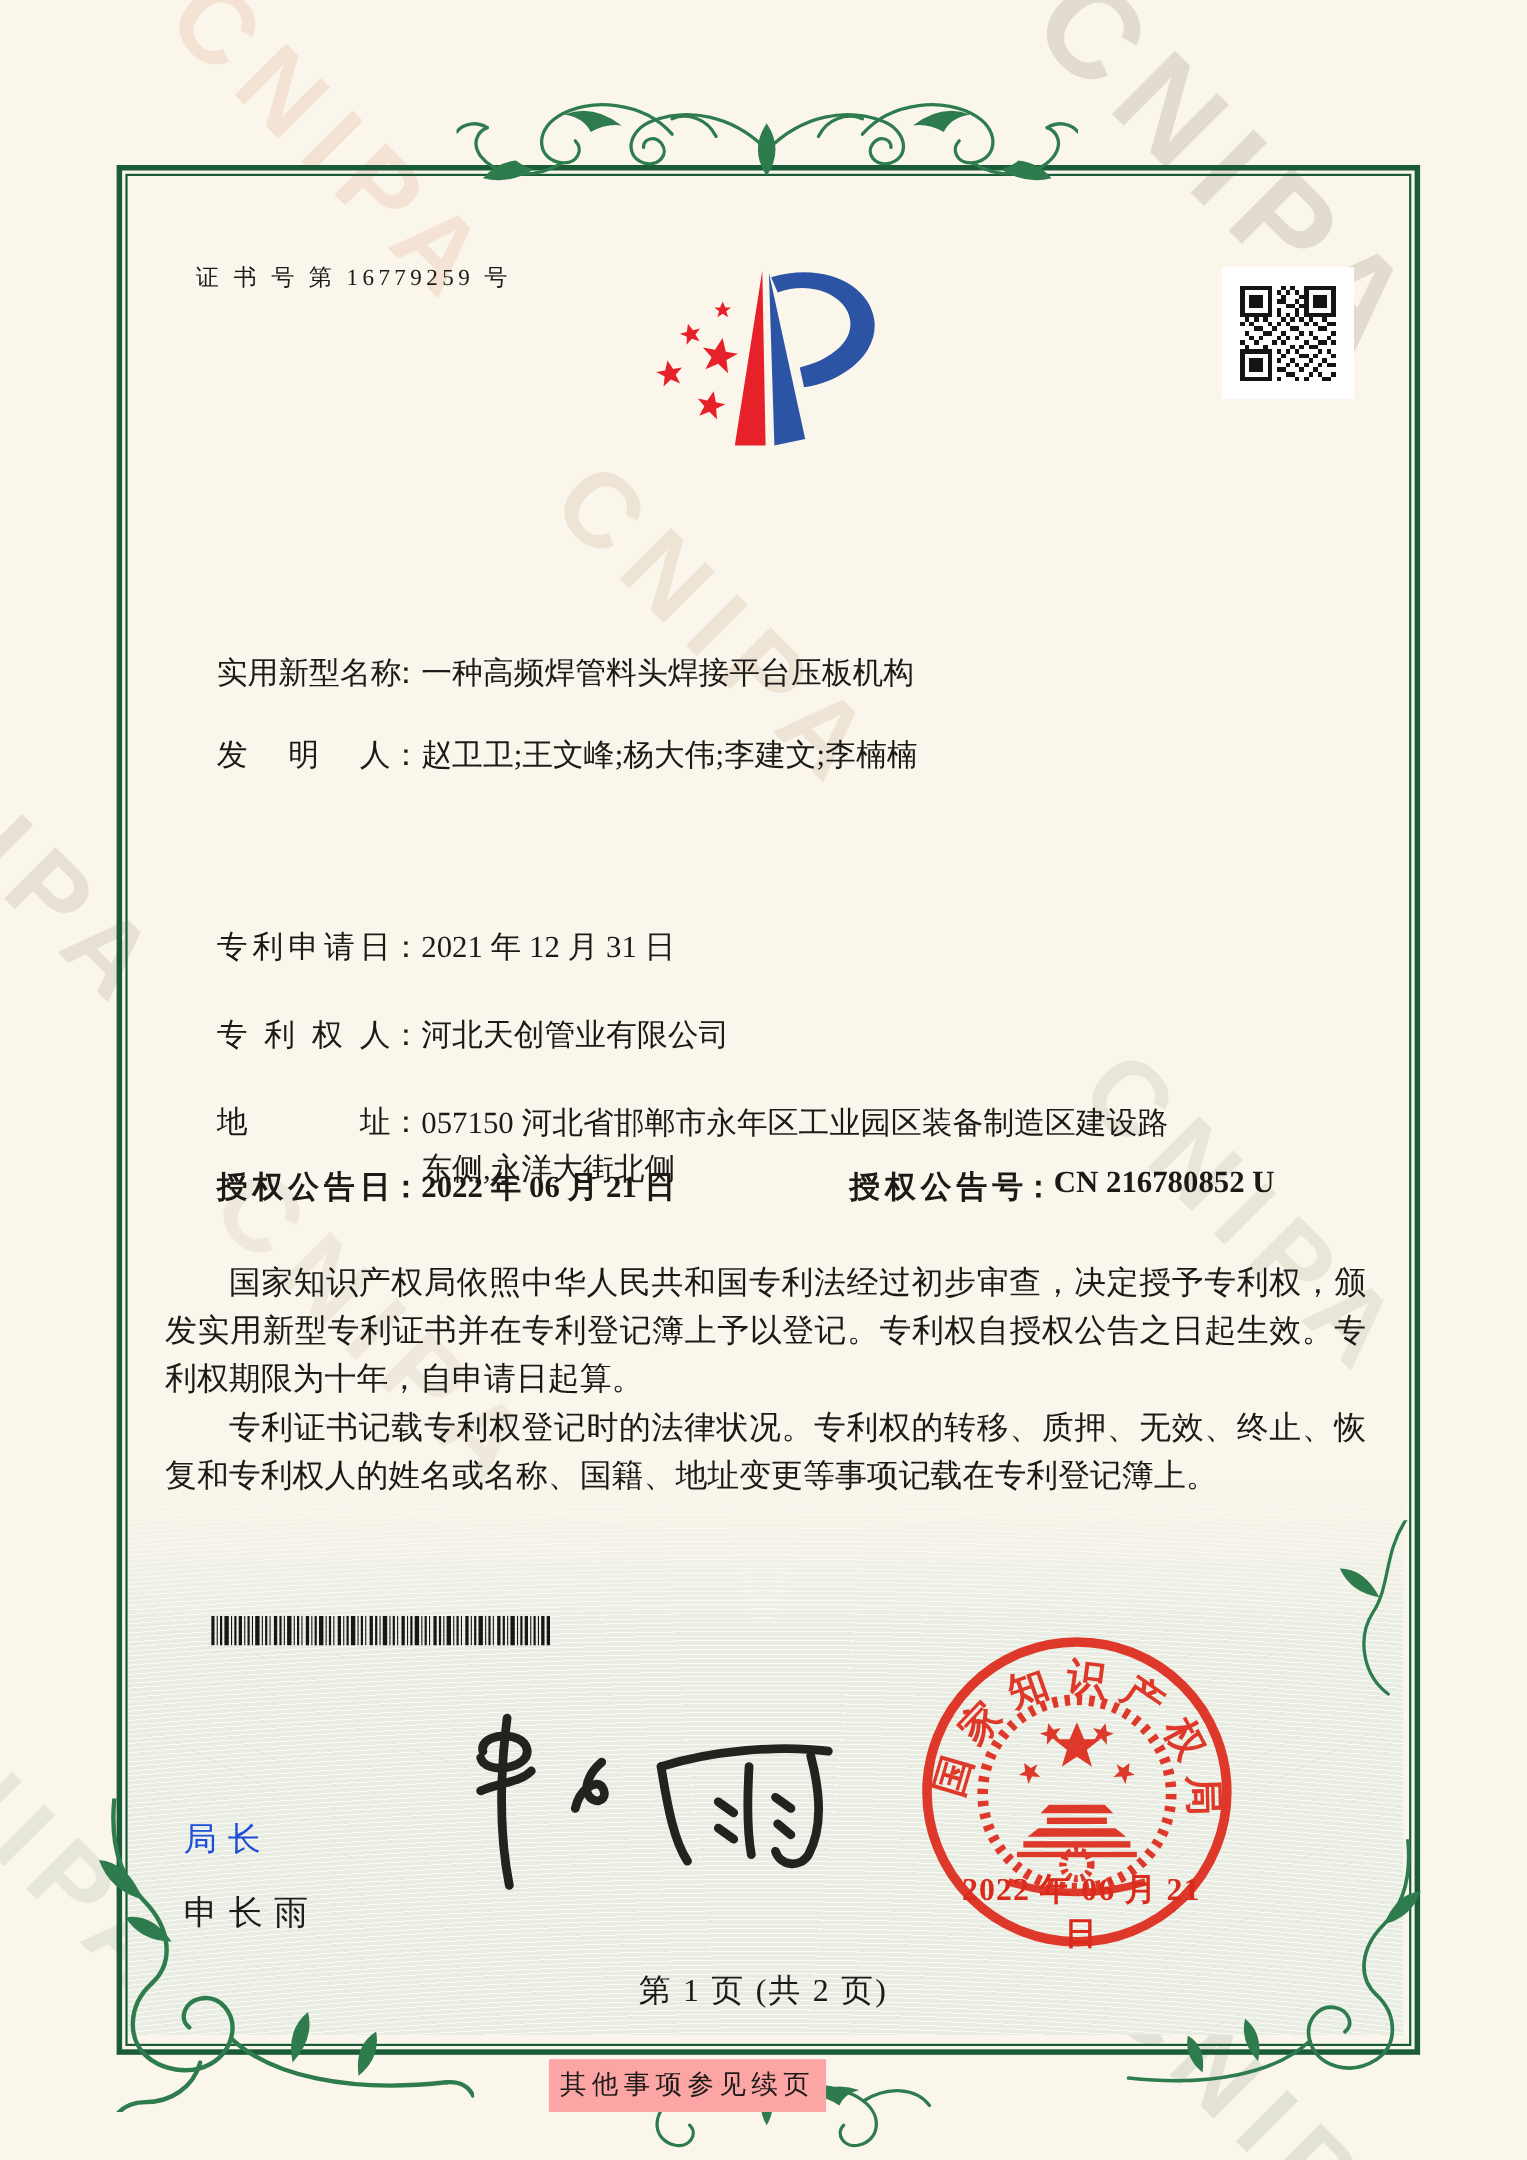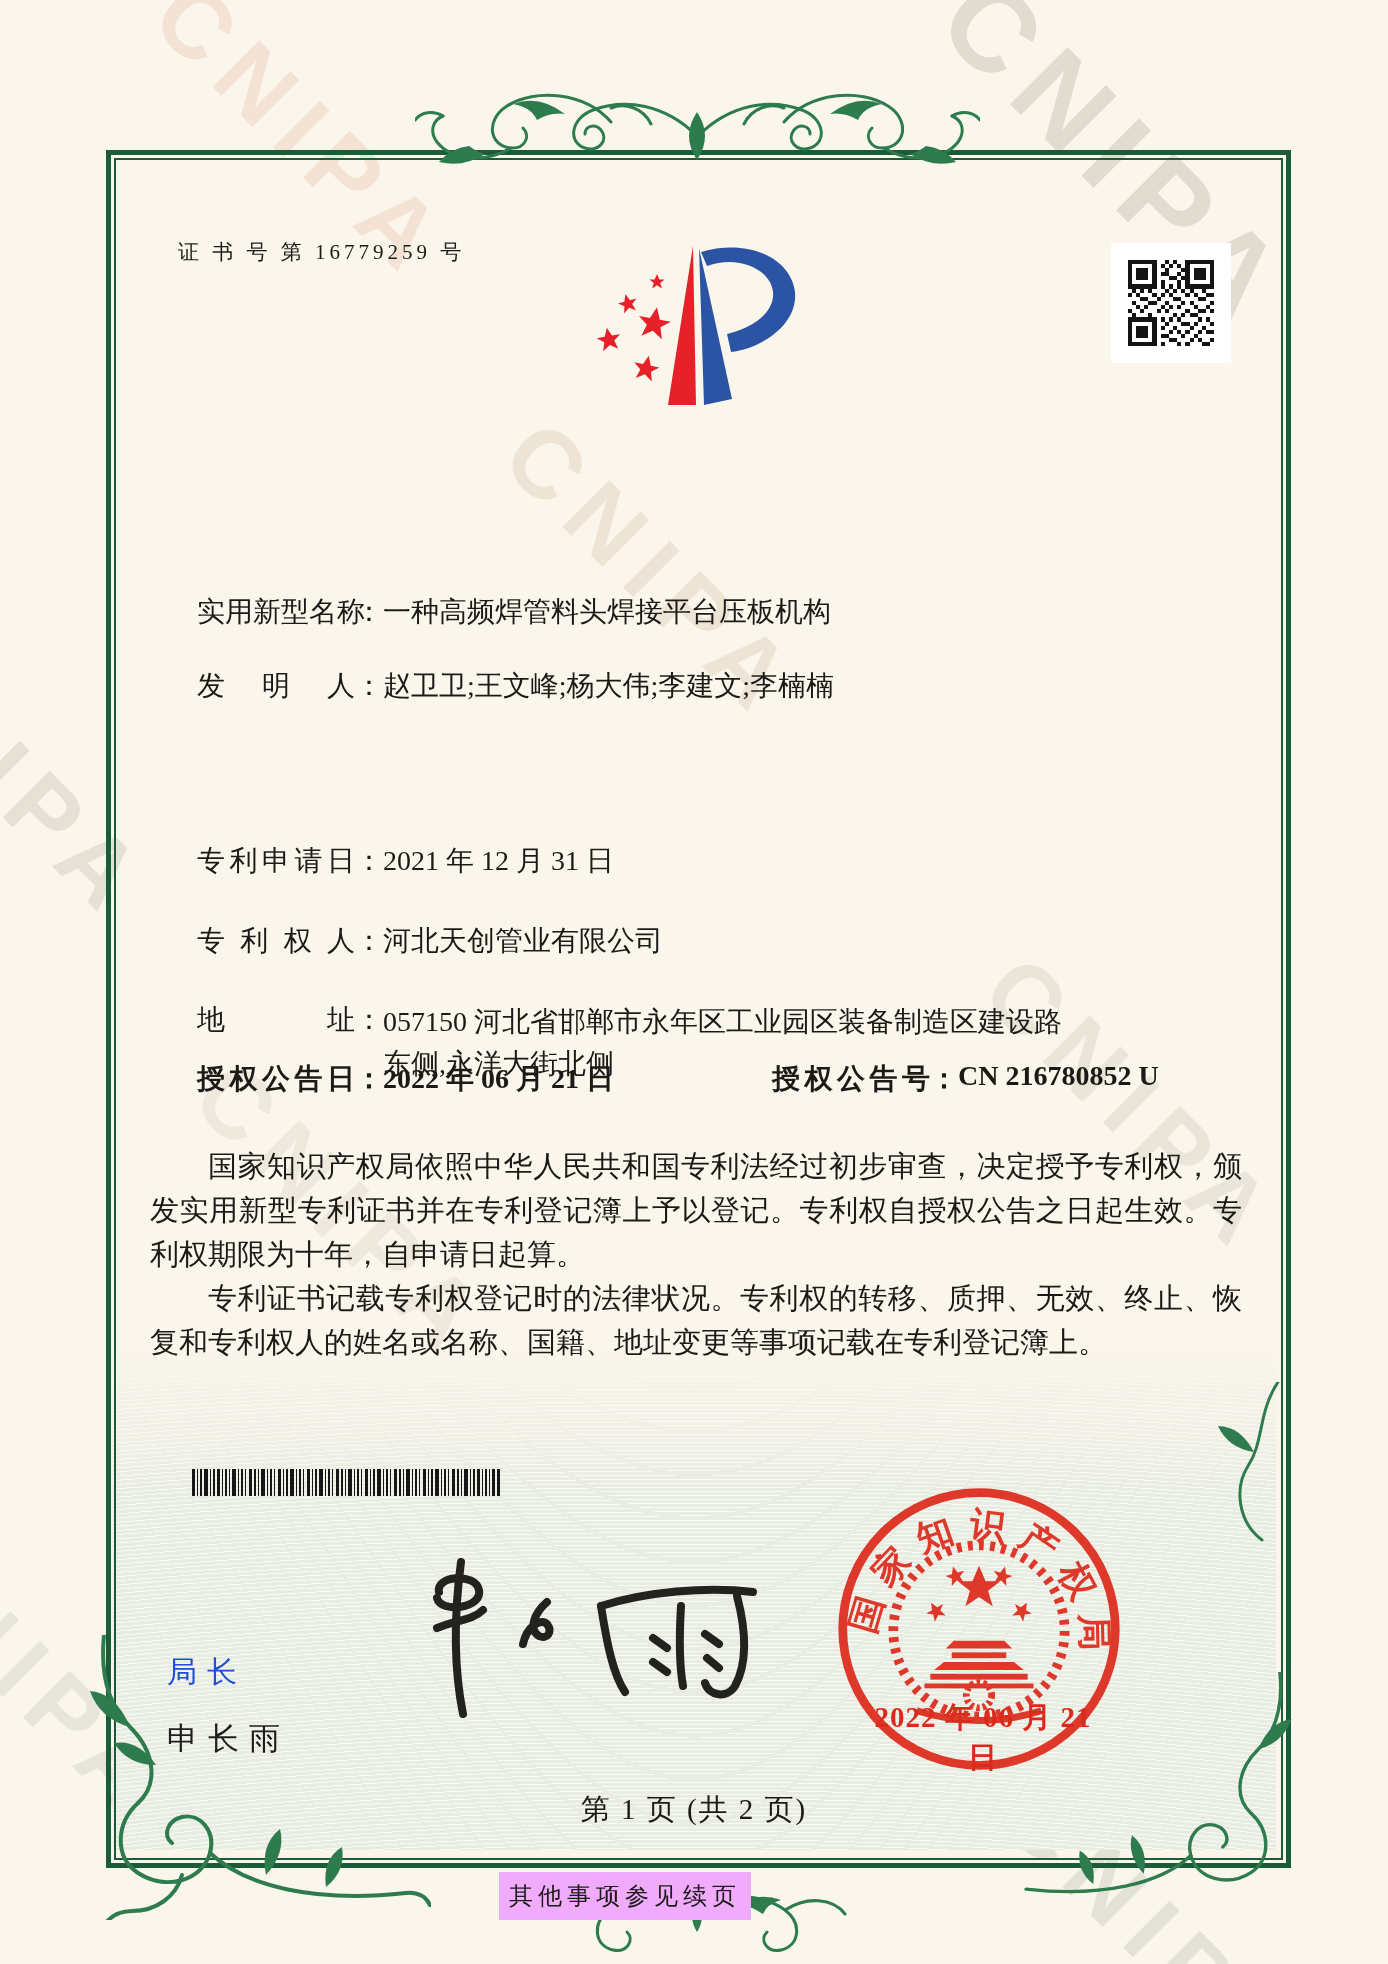--- a/index.html
+++ b/index.html
@@ -48,21 +48,21 @@
             font-family:"Liberation Sans","DejaVu Sans",sans-serif;z-index:5;color:#1d1d1b;}
   .signature{position:absolute;left:415px;top:1552px;z-index:5;}
   
   .seal{position:absolute;left:833px;top:1483px;z-index:6;opacity:.93;}
   .seal-date{position:absolute;left:858px;top:1698px;width:250px;text-align:center;
              font-size:29px;font-weight:bold;color:#d92a1b;letter-spacing:1px;z-index:7;}
   
   .page-info{position:absolute;left:134px;top:1790px;width:1120px;text-align:center;
              font-size:29px;letter-spacing:2px;z-index:5;}
   .note-box{position:absolute;left:499px;top:1872px;width:252px;height:48px;line-height:48px;
-            background:#f0abfc;text-align:center;font-size:24px;letter-spacing:5px;z-index:5;}
+            background:#fca5a5;text-align:center;font-size:24px;letter-spacing:5px;z-index:5;}
 </style>
 </head>
 <body>
 
 <div class="page">
 
   <div class="wm" style="left:210px;top:-40px;color:rgba(236,200,178,.40);">CNIPA</div>
   <div class="wm" style="left:1010px;top:-50px;font-size:118px;color:rgba(189,183,168,.42);">CNIPA</div>
   <div class="wm" style="left:560px;top:400px;color:rgba(214,196,176,.35);">CNIPA</div>
   <div class="wm" style="left:-90px;top:600px;color:rgba(196,190,175,.38);">CNIPA</div>

